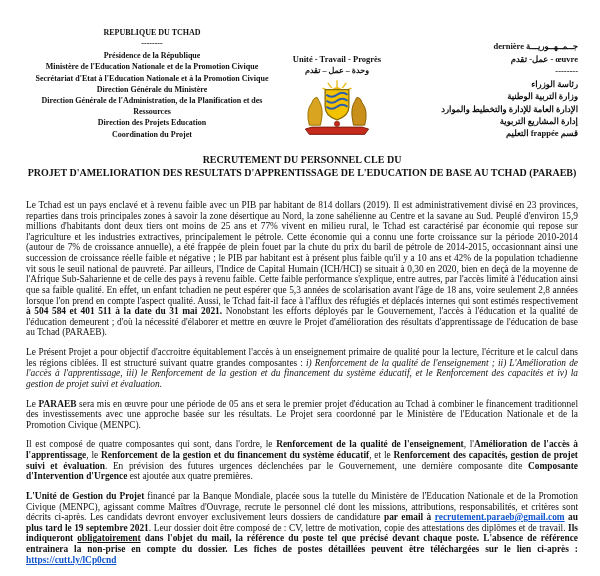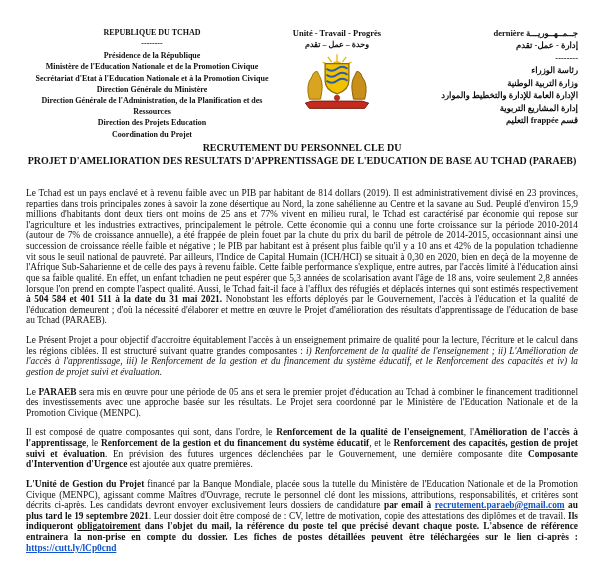--- a/index.html
+++ b/index.html
@@ -8,21 +8,21 @@
     position: relative;
     width: 600px;
     height: 576px;
     background: #ffffff;
     overflow: hidden;
     padding: 28px 22px 6px 26px;
     font-family: "Liberation Serif", serif;
     color: #111;
   }
   
-  .header { display: flex; align-items: flex-start; }
+  .header { display: flex; align-items: flex-end; }
   .col-left {
     width: 252px;
     text-align: center;
     font-weight: bold;
     font-size: 8px;
     line-height: 1.3;
   }
   .col-left .hl { margin-bottom: 1px; }
   .col-center {
     width: 118px;
@@ -40,21 +40,21 @@
     font-size: 8.5px;
     line-height: 1.35;
   }
   .col-right .al { margin-bottom: 1px; }
   
   .doc-title {
     text-align: center;
     font-weight: bold;
     font-size: 10px;
     line-height: 1.35;
-    margin-top: 0;
+    margin-top: 12px;
   }
   
   .body-text {
     margin-top: 20px;
     font-size: 9.4px;
     line-height: 1.13;
     text-align: justify;
   }
   .body-text p { margin-bottom: 9px; }
   .link { color: #1155CC; text-decoration: underline; cursor: pointer; }
@@ -104,21 +104,21 @@
 
           <circle cx="60" cy="68" r="4" fill="#C42B1C" stroke="#8A1A10"></circle>
 
           <path d="M12 76 l10 -3 h76 l10 3 l-6 8 h-84 z" fill="#C42B1C" stroke="#7E1A10" stroke-width="1.5"></path>
         </svg>
       </div>
     </div>
 
     <div class="col-right">
       <div class="al">جــمــهــوريـــة dernière</div>
-      <div class="al">إدارة - عمل- تقدم</div>
+      <div class="al">œuvre - عمل- تقدم</div>
       <div class="al">--------</div>
       <div class="al">رئاسة الوزراء</div>
       <div class="al">وزارة التربية الوطنية</div>
       <div class="al">الإدارة العامة للإدارة والتخطيط والموارد</div>
       <div class="al">إدارة المشاريع التربوية</div>
       <div class="al">قسم frappée التعليم</div>
     </div>
 
   </header>
 

